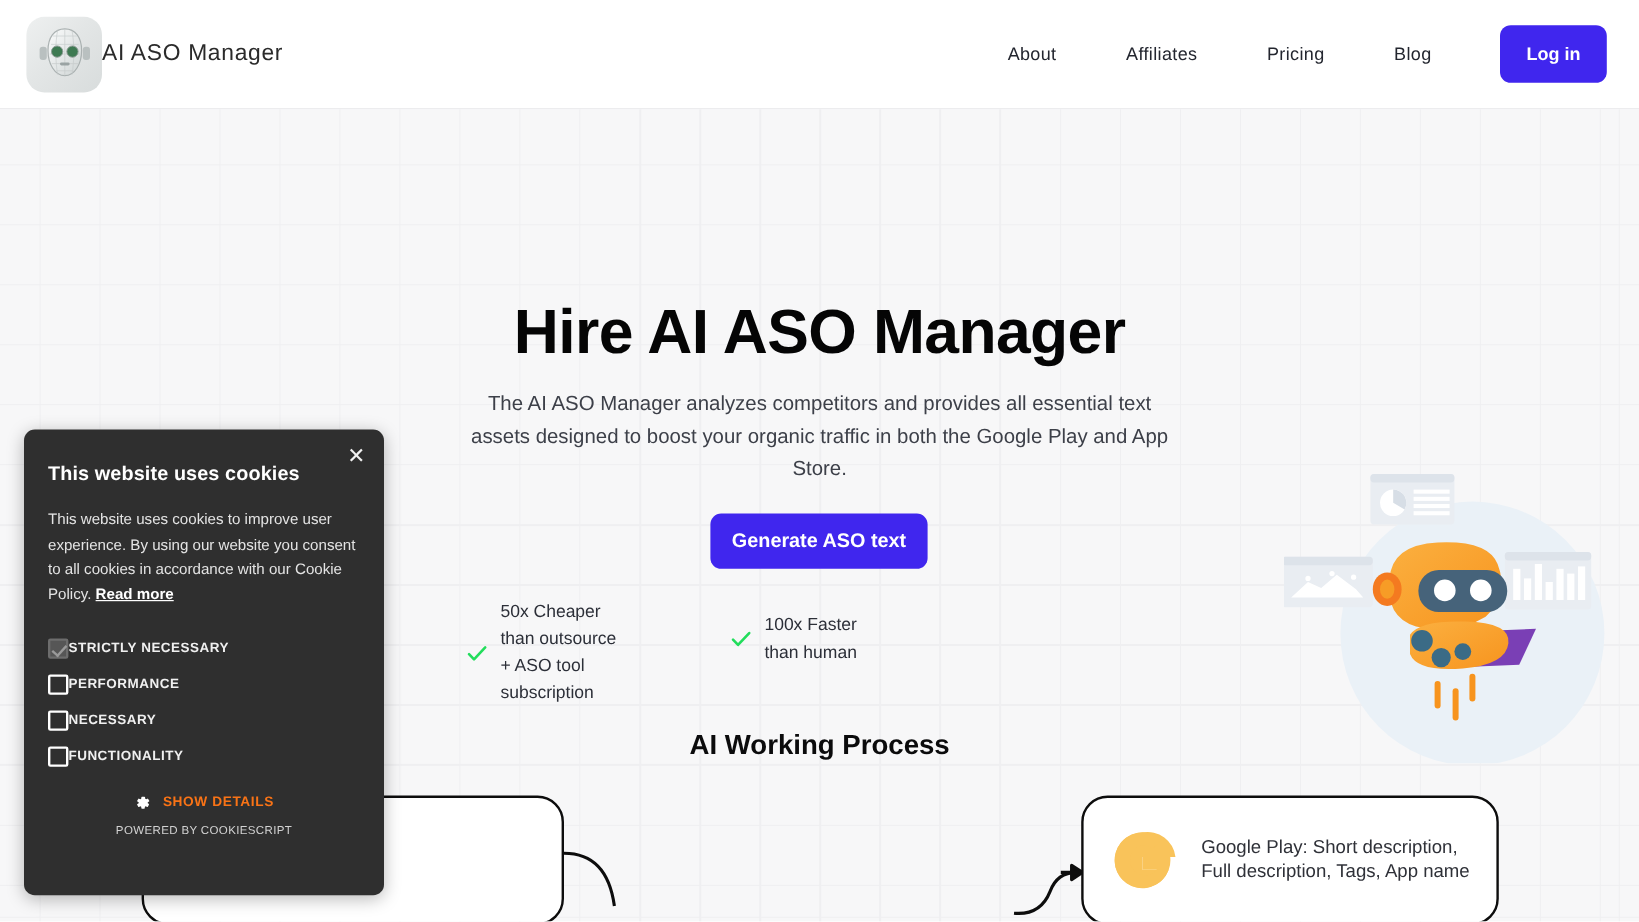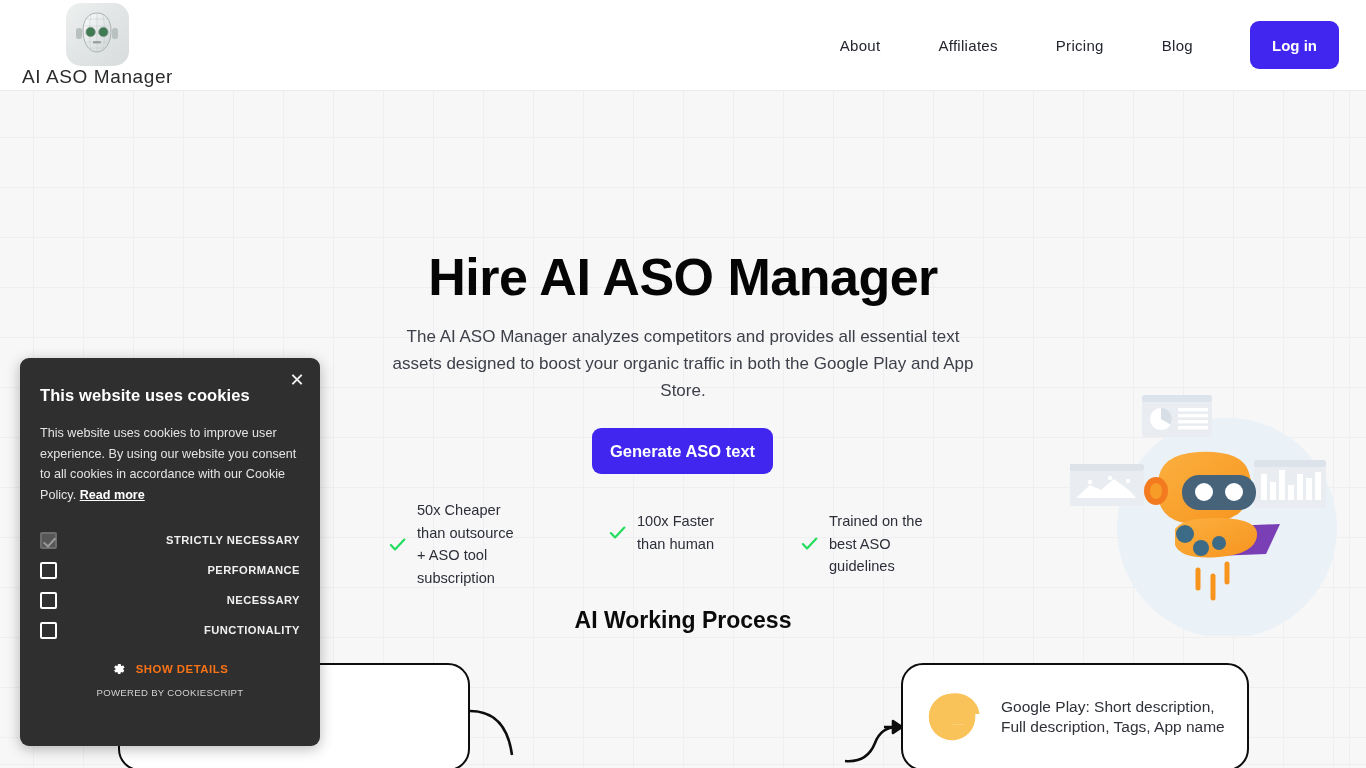--- a/index.html
+++ b/index.html
@@ -13,21 +13,21 @@
   #root { position:relative; width:1366px; height:768px; }
 
   
   .header {
     position:absolute; top:0; left:0; width:1366px; height:91px;
     background:#ffffff;
     border-bottom:1px solid #ececee;
     display:flex; align-items:center;
     z-index:40;
   }
-  .brand { display:flex; align-items:center; margin-left:22px;flex-direction:column; }
+  .brand { display:flex; align-items:center; margin-left:22px; }
   .logo-box {
     width:63px; height:63px; border-radius:15px;
     background:linear-gradient(135deg,#eef0f0 0%,#e3e6e6 45%,#d8dcdc 100%);
     display:flex; align-items:center; justify-content:center;
     overflow:hidden; flex:0 0 auto;
   }
   .brand-name {
     font-size:19px; letter-spacing:.6px; color:#2b2b2b; font-weight:400;
     white-space:nowrap;
   }
@@ -115,21 +115,21 @@
   .cookie-close {
     position:absolute; top:9px; right:10px;
     width:26px; height:26px; border:none; background:transparent;
     color:#f2f2f2; font-size:18px; line-height:26px; cursor:pointer;
     font-family:"Liberation Sans", sans-serif;
   }
   .cookie h3 { font-size:16.5px; font-weight:700; letter-spacing:.1px; margin-bottom:18px; }
   .cookie-body { font-size:12.6px; line-height:20.5px; color:#e4e4e4; }
   .cookie-body a { color:#fff; text-decoration:underline; font-weight:700;margin-top:45px; }
   .cc-list { margin-top:20px; }
-  .cc-row { display:flex; align-items:center; gap:12px; height:30px;justify-content:space-between; }
+  .cc-row { display:flex; align-items:center; gap:0; height:30px; }
   .cbox {
     width:17px; height:17px; flex:0 0 auto;
     border:2px solid #ffffff; border-radius:2px; background:transparent;
     cursor:pointer; position:relative;
   }
   .cbox.disabled { border-color:#6d6d6d; background:#565656; cursor:default; }
   .cbox.disabled::after {
     content:""; position:absolute; left:4px; top:1px;
     width:5px; height:10px; border:solid #9a9a9a;
     border-width:0 2px 2px 0; transform:rotate(42deg);
@@ -212,26 +212,20 @@
           <path d="M3 10.6l4.4 4.6L17.2 4.8" fill="none" stroke="#22dd5c" stroke-width="2.3" stroke-linecap="round" stroke-linejoin="round"></path>
         </svg>
         <span class="ftxt">50x Cheaper than outsource + ASO tool subscription</span>
       </div>
       <div class="feat feat-1">
         <svg class="chk" viewBox="0 0 20 20">
           <path d="M3 10.6l4.4 4.6L17.2 4.8" fill="none" stroke="#22dd5c" stroke-width="2.3" stroke-linecap="round" stroke-linejoin="round"></path>
         </svg>
         <span class="ftxt">100x Faster than human</span>
       </div>
-      <div class="feat feat-2">
-        <svg class="chk" viewBox="0 0 20 20">
-          <path d="M3 10.6l4.4 4.6L17.2 4.8" fill="none" stroke="#22dd5c" stroke-width="2.3" stroke-linecap="round" stroke-linejoin="round"></path>
-        </svg>
-        <span class="ftxt">Trained on the best ASO guidelines</span>
-      </div>
     </div>
 
     <div class="illus">
       <svg width="296" height="250" viewBox="0 0 296 250" aria-hidden="true">
         <defs>
           <linearGradient id="og" x1="0" y1="0" x2="1" y2="1">
             <stop offset="0" stop-color="#fbb040"></stop>
               <stop offset="1" stop-color="#f7941e"></stop>
           </linearGradient>
           <linearGradient id="og2" x1="0" y1="0" x2="0" y2="1">

